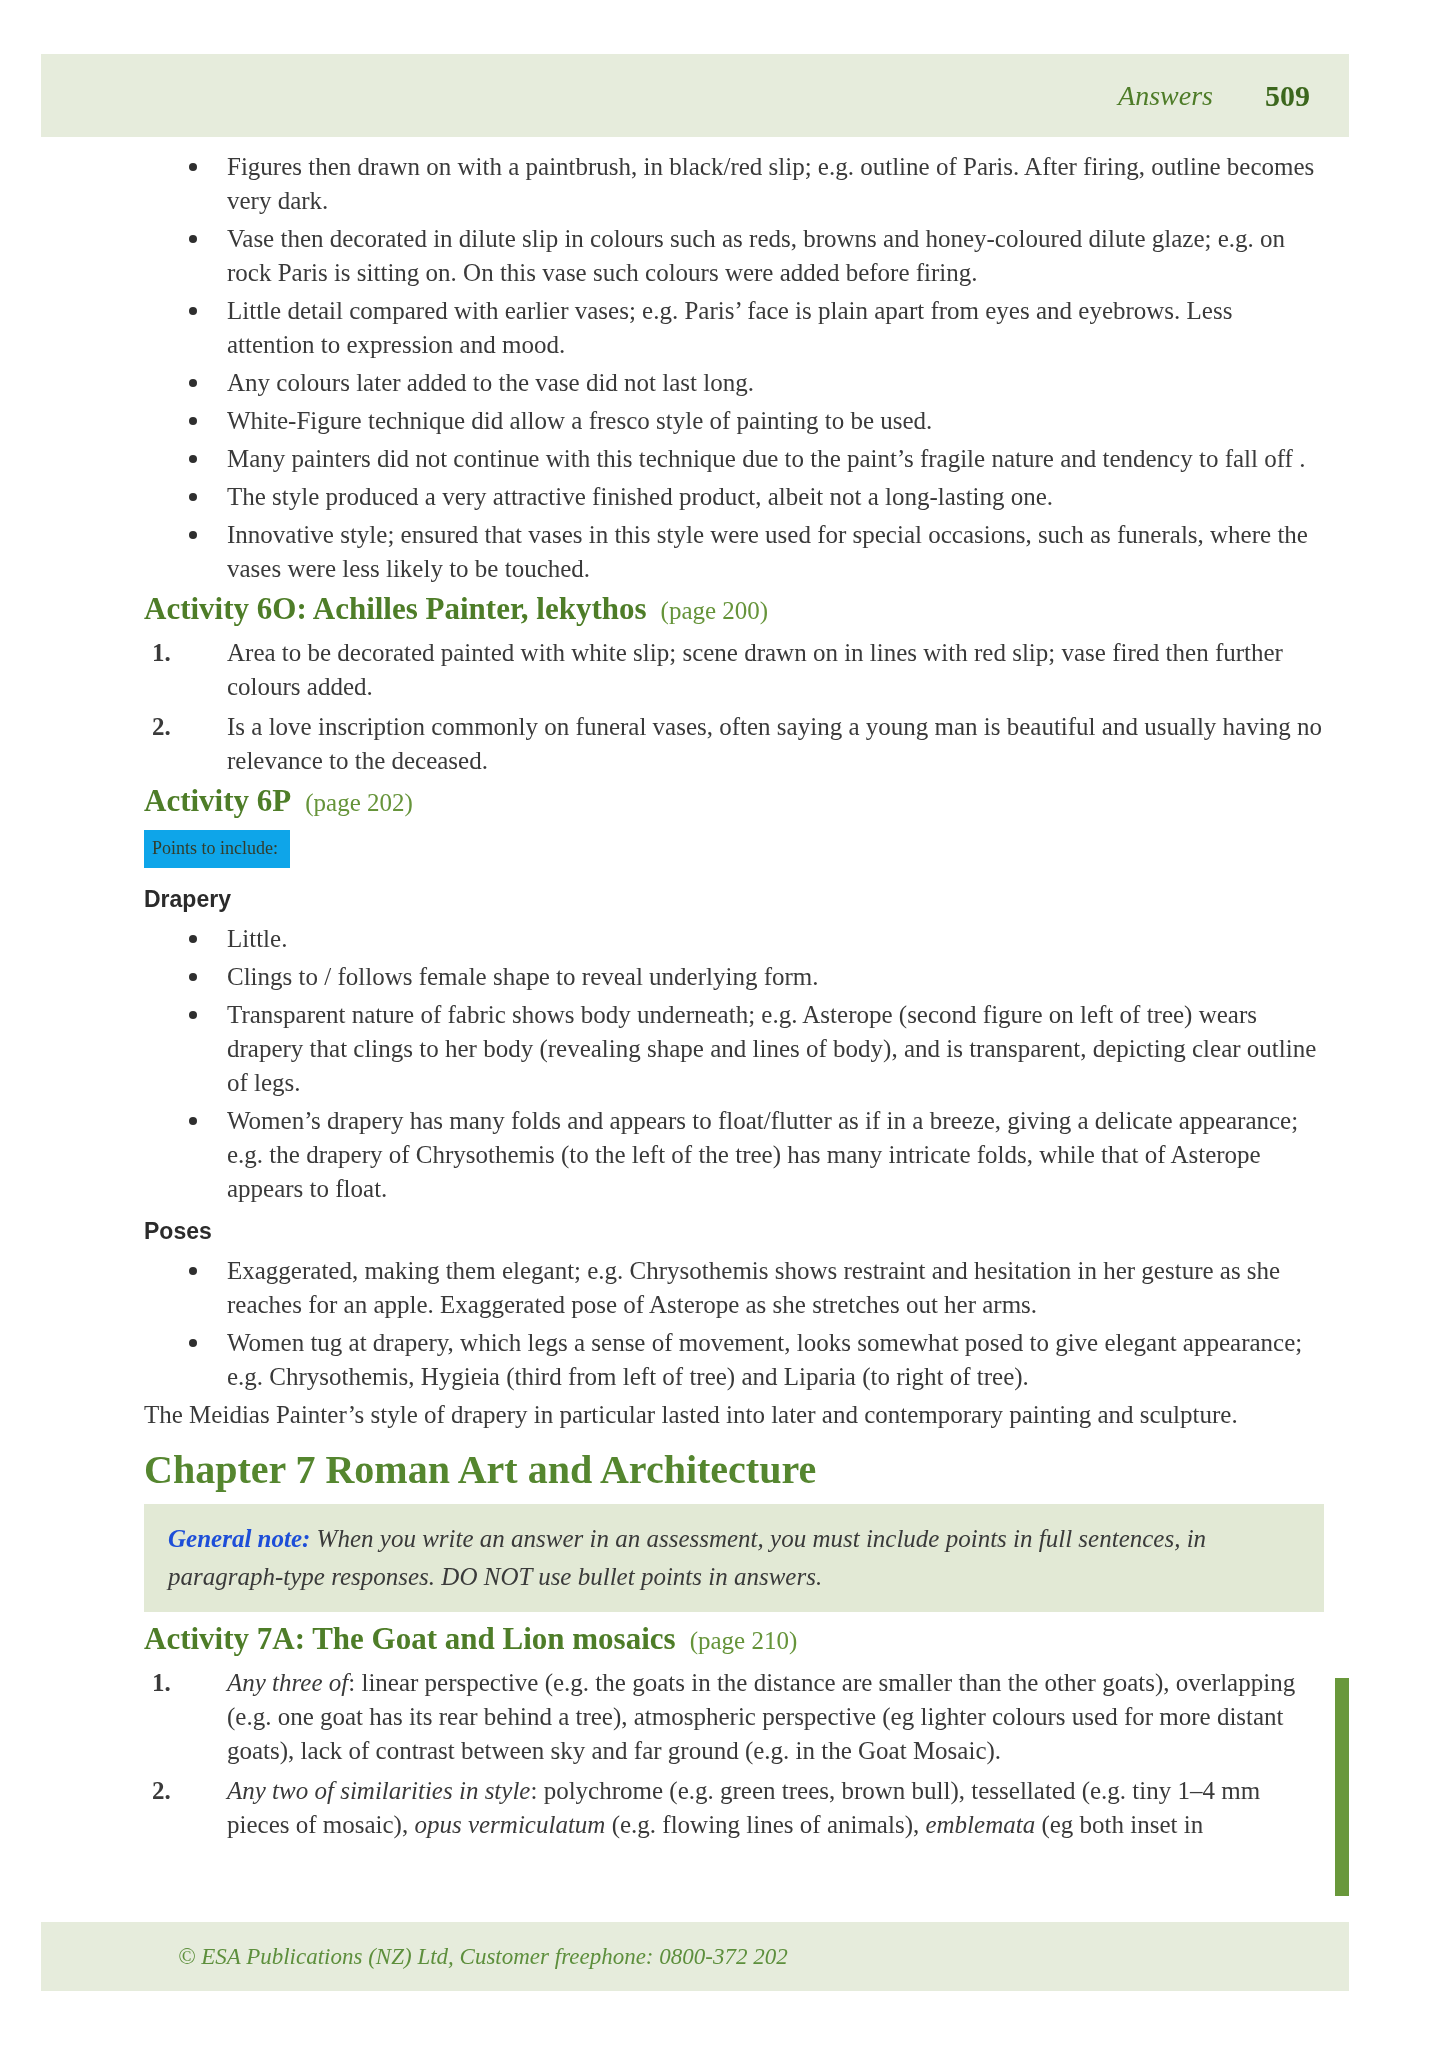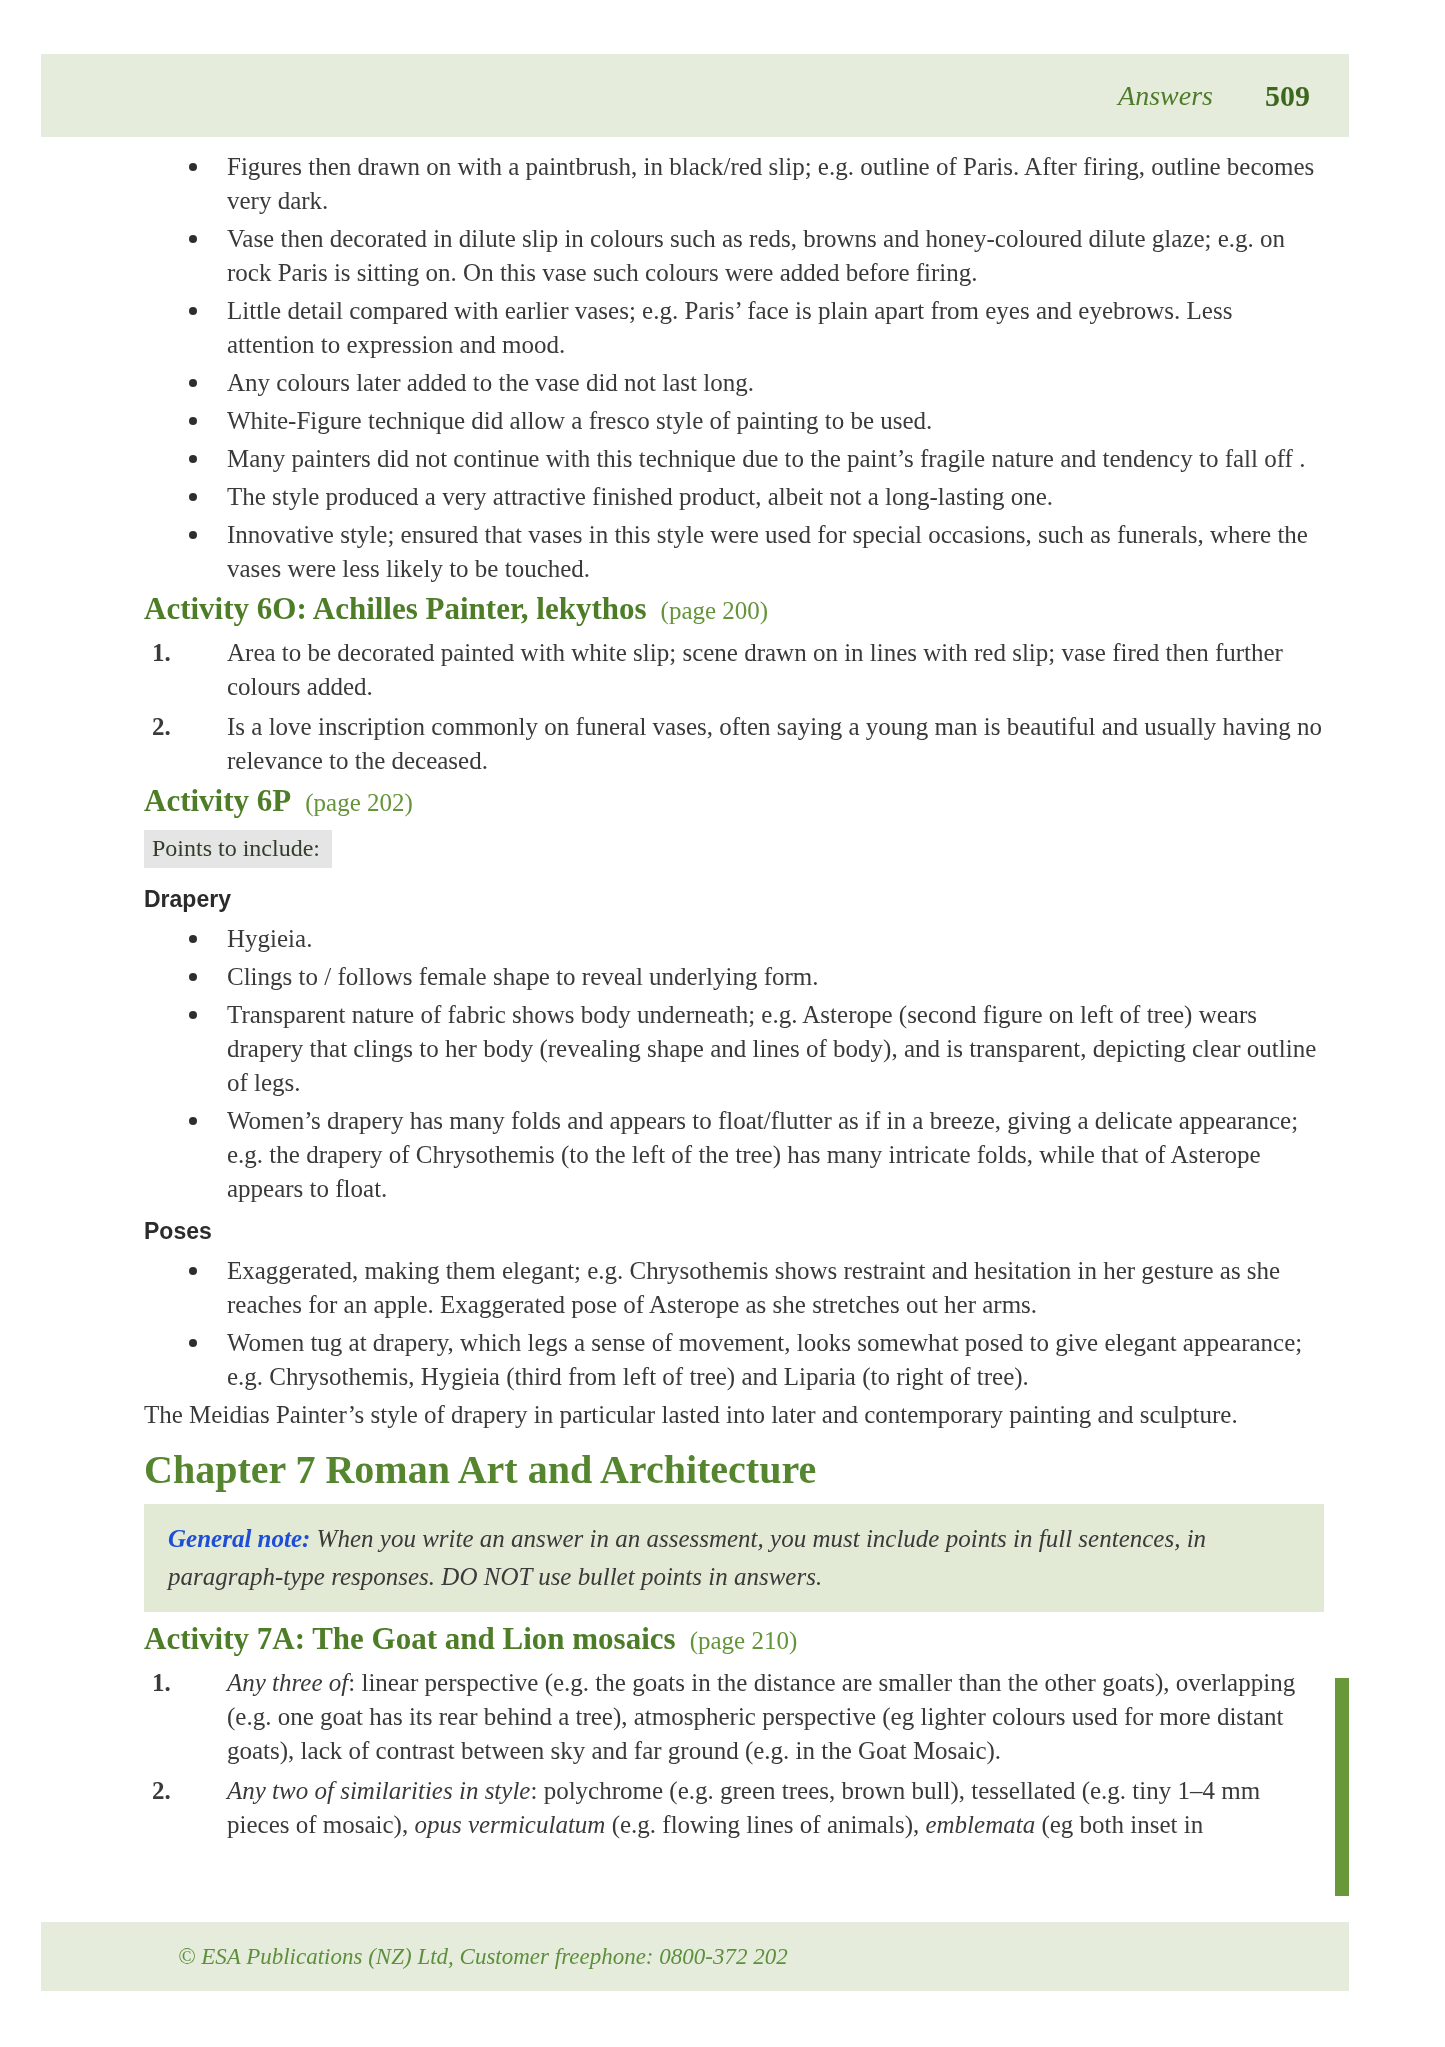--- a/index.html
+++ b/index.html
@@ -94,24 +94,24 @@
     font-weight: normal;
     font-size: 25px;
     color: #66943a;
     margin-left: 14px;
   }
 
   
   .points-box {
     display: inline-block;
     margin: 2px 0 6px 0;
-    background: #e5e5e5;
+    background: #0ea5e9;
     color: #333d2b;
     padding: 2px 12px 4px 8px;
-    font-size: 24px;
+    font-size: 18px;
     line-height: 32px;
     text-align: right;
   }
 
   
   h3.sublabel {
     margin: 10px 0 8px 0;
     font-family: "Liberation Sans", sans-serif;
     font-size: 23px;
     line-height: 30px;
@@ -225,21 +225,21 @@
     <h2 class="act-heading">
       <span>Activity 6P</span><span class="pageref">(page 202)</span>
     </h2>
     <div>
       <span class="points-box">Points to include:</span>
     </div>
 
     <h3 class="sublabel">Drapery</h3>
     <ul class="blist">
 
-        <li><span class="dot"></span><span>Hygieia.</span></li>
+        <li><span class="dot"></span><span>Little.</span></li>
 
         <li><span class="dot"></span><span>Clings to / follows female shape to reveal underlying form.</span></li>
 
         <li><span class="dot"></span><span>Transparent nature of fabric shows body underneath; e.g. Asterope (second figure on left of tree) wears drapery that clings to her body (revealing shape and lines of body), and is transparent, depicting clear outline of legs.</span></li>
 
         <li><span class="dot"></span><span>Women’s drapery has many folds and appears to float/flutter as if in a breeze, giving a delicate appearance; e.g. the drapery of Chrysothemis (to the left of the tree) has many intricate folds, while that of Asterope appears to float.</span></li>
       </ul>
 
     <h3 class="sublabel">Poses</h3>
     <ul class="blist">

